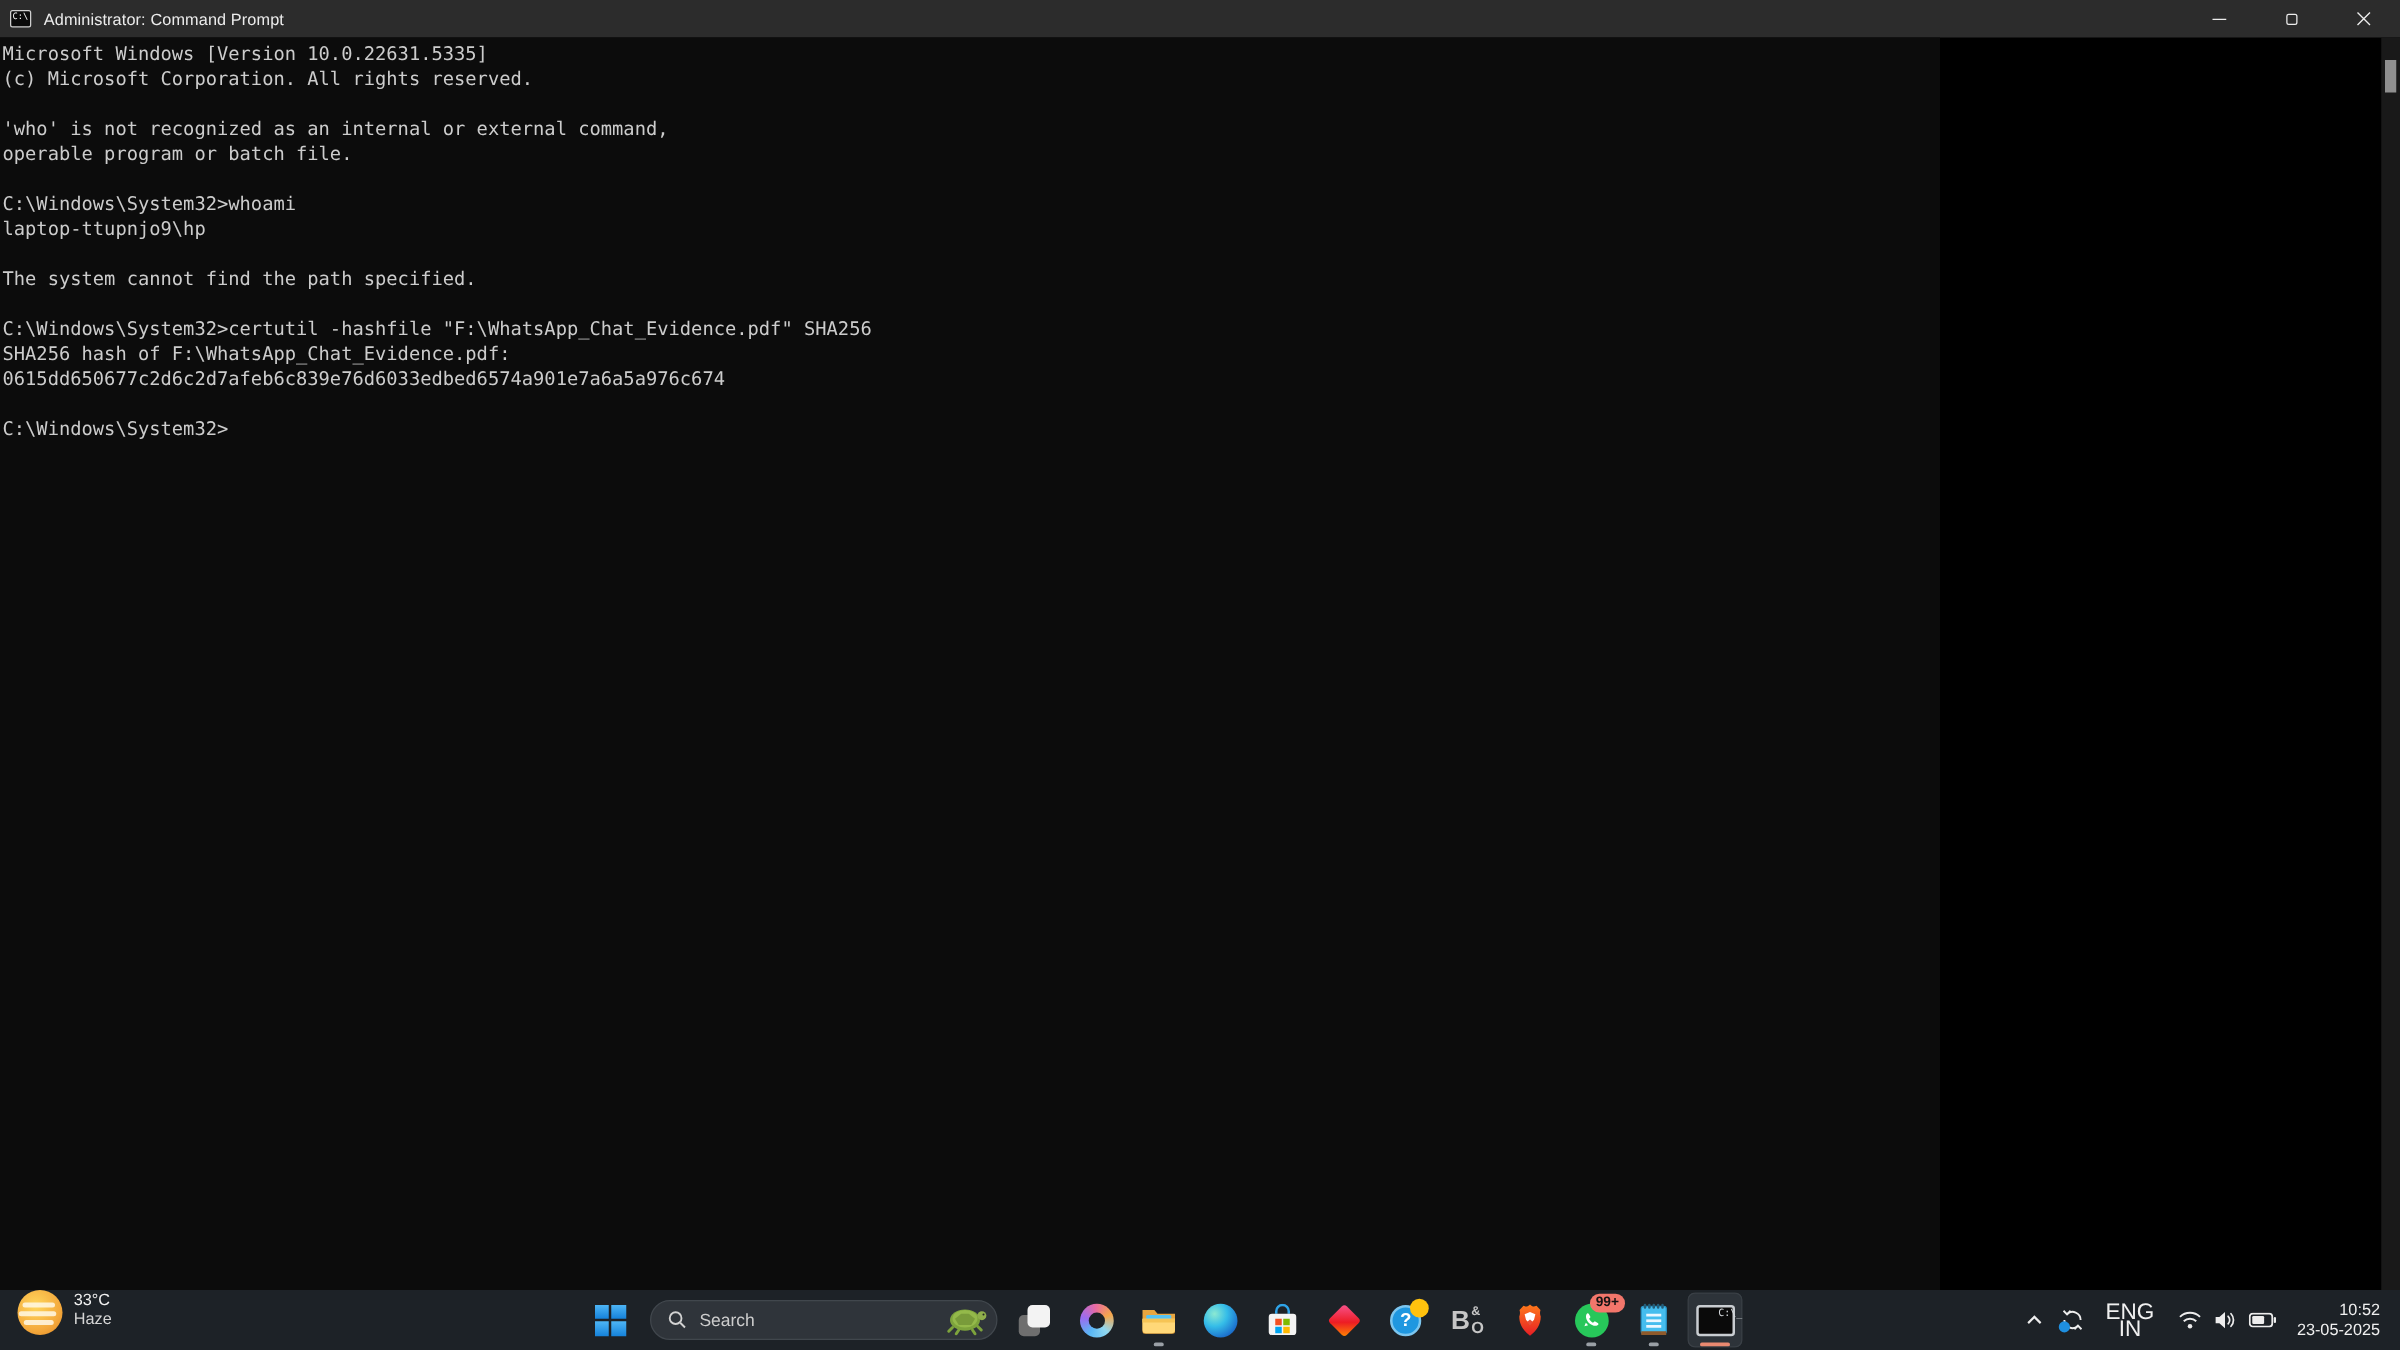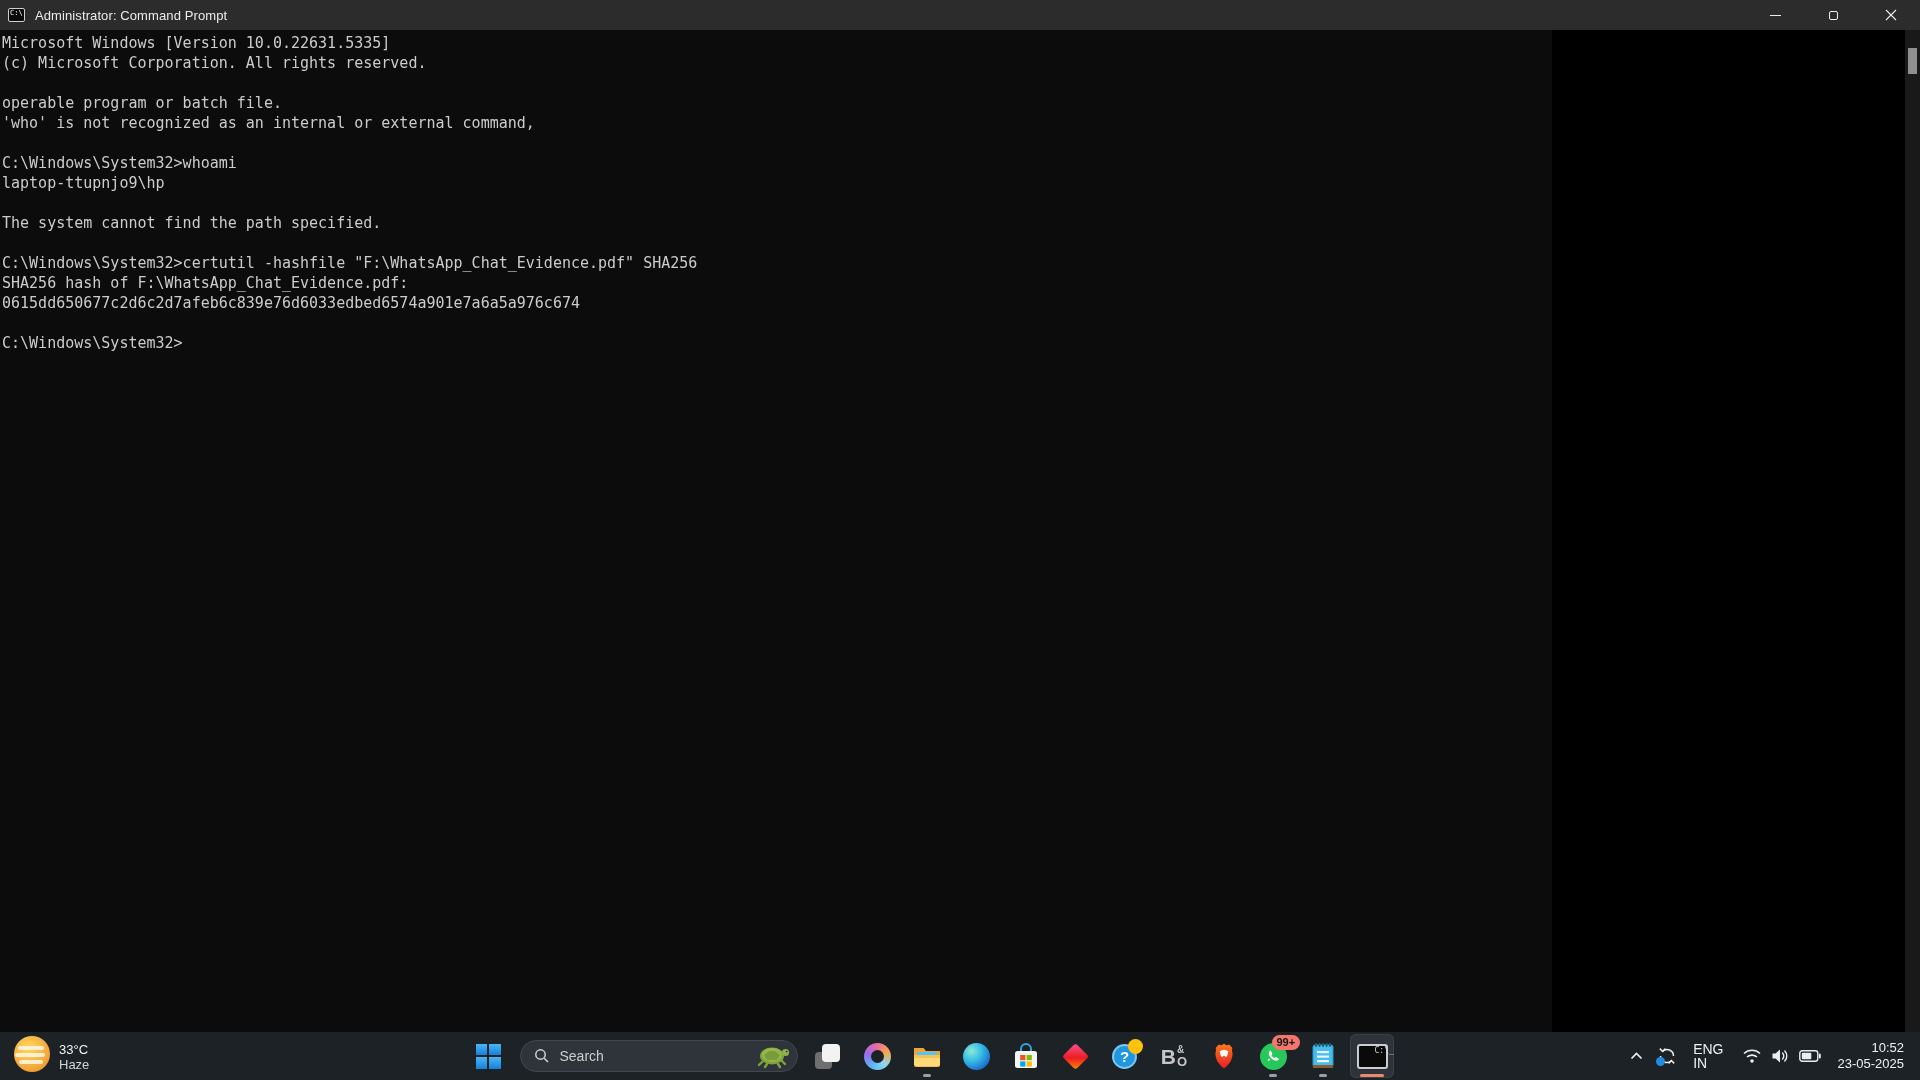--- a/index.html
+++ b/index.html
@@ -20,21 +20,21 @@
 
   .term-body{position:absolute;left:0;top:30px;width:1552px;height:1002px;background:#0c0c0c;padding:3px 0 0 2px;overflow:hidden}
   .tline{font-family:"DejaVu Sans Mono",monospace;font-size:15px;line-height:20px;min-height:20px;color:#cccccc;white-space:pre}
 
   .scrollbar{position:absolute;right:0;top:30px;width:15px;height:1002px;background:#191919}
   .scroll-thumb{position:absolute;top:18px;left:3px;width:9px;height:26px;background:#8f8f8f}
 
   
   .taskbar{position:absolute;left:0;bottom:0;width:1920px;height:48px;background:#1d2227}
 
-  .weather{position:absolute;left:8px;top:0;height:40px;display:flex;align-items:flex-end;gap:9px;padding:0 6px}
+  .weather{position:absolute;left:8px;top:0;height:40px;display:flex;align-items:flex-start;gap:9px;padding:0 6px}
   .weather-icon{width:36px;height:36px;border-radius:50%;background:radial-gradient(circle at 40% 35%,#FFD75E,#F4A93C 62%,#E08622);position:relative;overflow:hidden}
   .weather-icon i{position:absolute;height:4px;border-radius:2px;background:rgba(255,248,230,.85)}
   .weather-icon i:nth-child(1){left:4px;top:10px;width:26px}
   .weather-icon i:nth-child(2){left:1px;top:17px;width:30px}
   .weather-icon i:nth-child(3){left:5px;top:24px;width:24px}
   .weather-text{display:flex;flex-direction:column;line-height:15px}
   .weather-temp{color:#f2f2f2;font-size:13px}
   .weather-cond{color:#d5d5d5;font-size:13px}
 
   .center-group{position:absolute;left:466px;top:0;height:48px;display:flex;align-items:center}
@@ -68,21 +68,21 @@
   .bo-o{font-size:13px;font-weight:600}
   .wa-wrap{position:relative;width:27px;height:27px}
   .wa-circle{width:27px;height:27px;border-radius:50%;background:#27c75a;display:flex;align-items:center;justify-content:center}
   .wa-badge{position:absolute;top:-8px;left:12px;background:#f2766b;color:#141414;font-size:11px;font-weight:bold;border-radius:9px;padding:1px 5px;line-height:13px}
   .cmd-icon{width:31px;height:25px;background:#0a0a0a;border:2px solid #c9cdd1;border-radius:3px;position:relative}
   .cmd-icon span{position:absolute;top:1px;left:16px;font-family:"DejaVu Sans Mono",monospace;font-size:8px;line-height:8px;color:#d5d9dd}
 
   
   .tray{position:absolute;right:6px;top:0;height:48px;display:flex;align-items:center}
   .tray-btn{height:40px;display:flex;align-items:center;justify-content:center;border-radius:4px;padding:0 7px}
-  .lang{display:flex;flex-direction:column;color:#f0f0f0;font-size:14px;line-height:14px;padding:0 9px}
+  .lang{display:flex;flex-direction:column;align-items:center;color:#f0f0f0;font-size:18px;line-height:14px;padding:0 9px}
   .quick{display:flex;align-items:center;gap:9px;padding:0 9px}
   .clock{display:flex;flex-direction:column;align-items:flex-end;color:#f0f0f0;font-size:13px;line-height:16px;padding:0 10px 0 8px}
   .sync-wrap{position:relative;width:20px;height:20px}
   .sync-dot{position:absolute;left:-1px;bottom:0;width:9px;height:9px;border-radius:50%;background:#1e8fe0}
 </style>
 </head>
 <body>
 
 <div id="screen">
 
@@ -103,22 +103,22 @@
             <path d="M1 1 L11 11 M11 1 L1 11" stroke="#ededed" stroke-width="1.1"></path>
           </svg>
       </div>
     </div>
   </div>
 
   <div class="term-body" id="term-out">
       <div class="tline">Microsoft Windows [Version 10.0.22631.5335]</div>
       <div class="tline">(c) Microsoft Corporation. All rights reserved.</div>
       <div class="tline">&nbsp;</div>
+      <div class="tline">'who' is not recognized as an internal or external command,</div>
       <div class="tline">operable program or batch file.</div>
-      <div class="tline">'who' is not recognized as an internal or external command,</div>
       <div class="tline">&nbsp;</div>
       <div class="tline">C:\Windows\System32&gt;whoami</div>
       <div class="tline">laptop-ttupnjo9\hp</div>
       <div class="tline">&nbsp;</div>
       <div class="tline">The system cannot find the path specified.</div>
       <div class="tline">&nbsp;</div>
       <div class="tline">C:\Windows\System32&gt;certutil -hashfile "F:\WhatsApp_Chat_Evidence.pdf" SHA256</div>
       <div class="tline">SHA256 hash of F:\WhatsApp_Chat_Evidence.pdf:</div>
       <div class="tline">0615dd650677c2d6c2d7afeb6c839e76d6033edbed6574a901e7a6a5a976c674</div>
       <div class="tline">&nbsp;</div>

